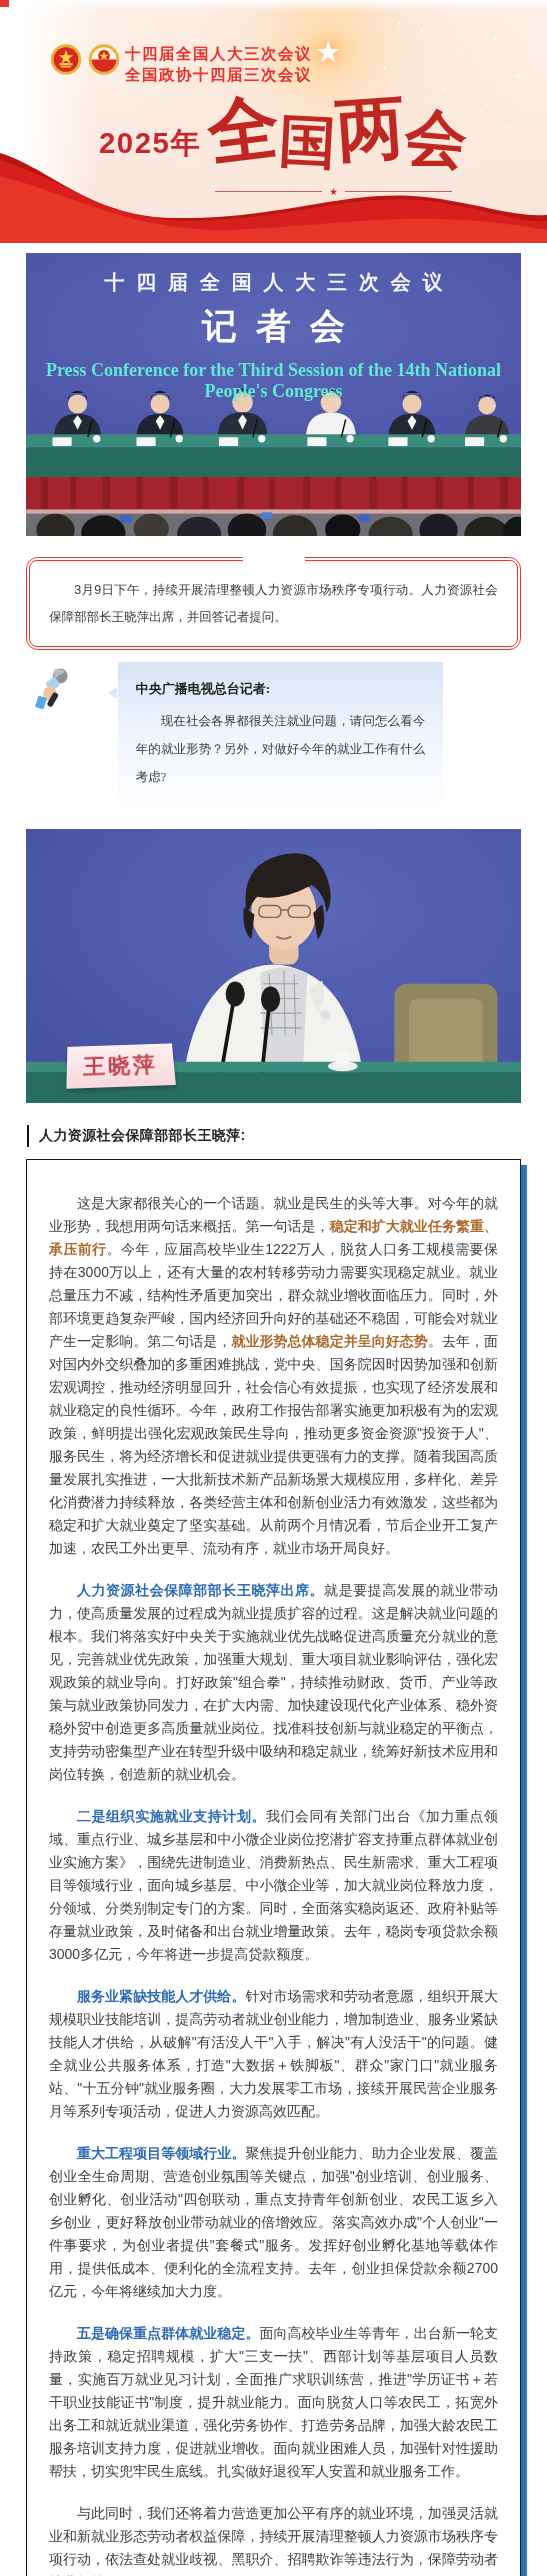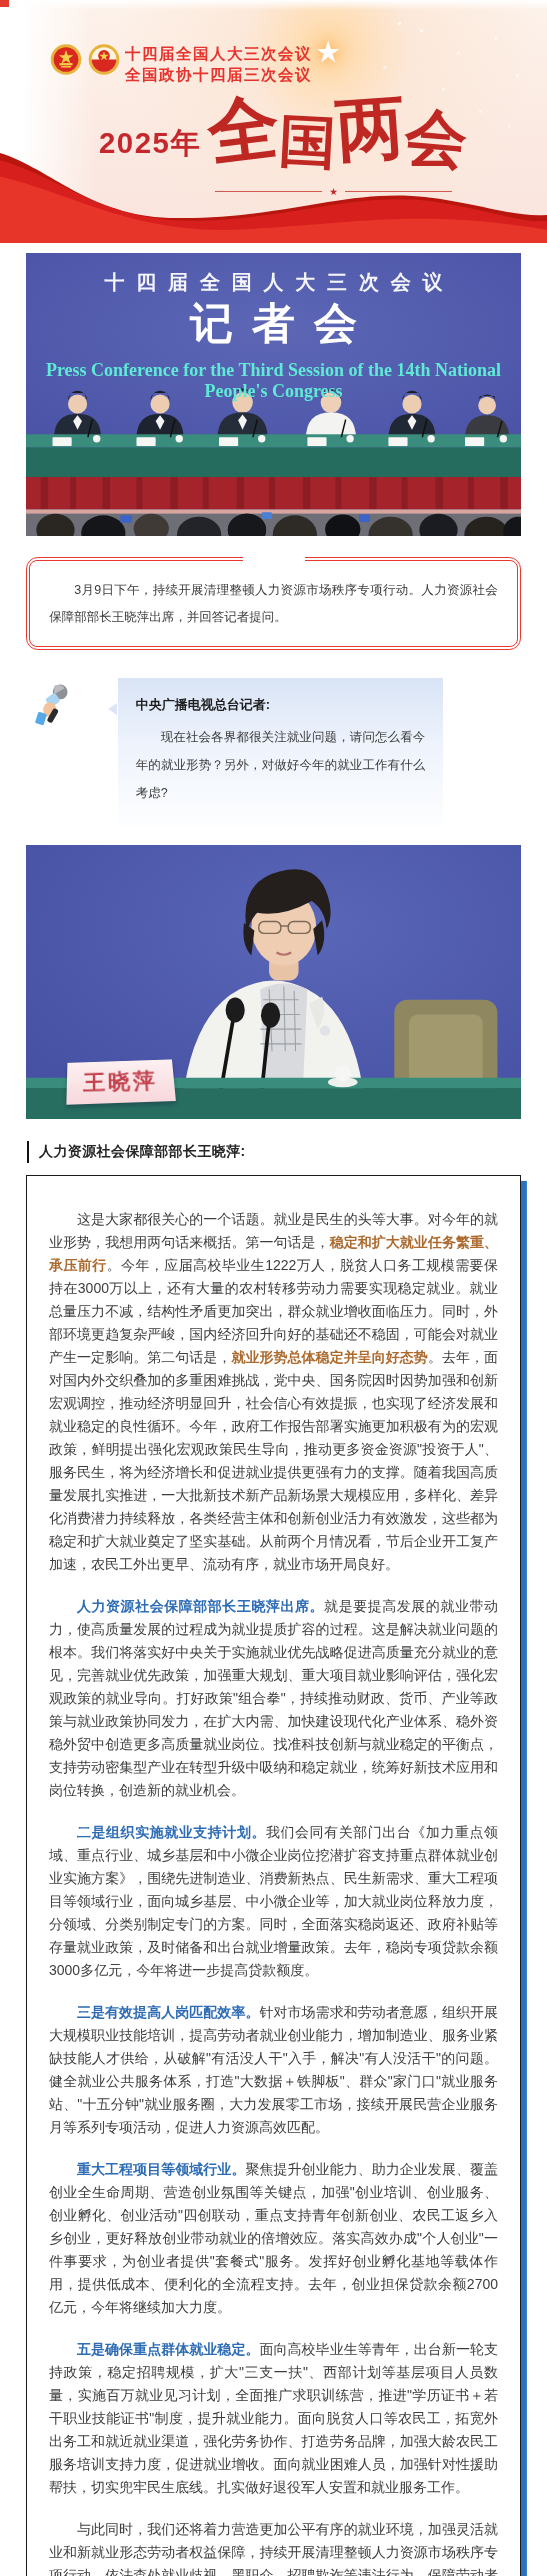--- a/index.html
+++ b/index.html
@@ -41,34 +41,34 @@
   .banner-divider .dline { flex:1; height:1.5px; background:#d05a50; }
   .banner-divider .dstar { margin:0 7.4px; font-size:9.6px; }
   .ribbon { position:absolute; left:0; bottom:0; width:547px; height:96px; }
 
   
   .photo1 { position:relative; width:495px; height:283px; margin:10.3px auto 0; overflow:hidden; background:#39418f; }
   .pc-backdrop { position:absolute; left:0; top:0; right:0; height:221px;
     background:radial-gradient(130% 120% at 50% 35%, #5d67b6 0%, #4a53a6 55%, #353d8a 100%); }
   .pc-line1 { position:absolute; top:16px; width:100%; text-align:center; color:#f4f5fb;
     font-size:20px; letter-spacing:11.8px; text-indent:11.8px; font-weight:bold; }
-  .pc-line2 { position:absolute; top:42px; width:100%; text-align:center; color:#ffffff;
-    font-size:43px; letter-spacing:19px; text-indent:19px; font-weight:bold; }
+  .pc-line2 { position:absolute; top:50px; width:100%; text-align:center; color:#ffffff;
+    font-size:35px; letter-spacing:19px; text-indent:19px; font-weight:bold; }
   .pc-line3 { position:absolute; top:107px; width:100%; text-align:center; color:#5eead4;
     font-size:18px; font-family:"Liberation Serif","DejaVu Serif",serif; font-weight:bold; }
   .pc-scene { position:absolute; left:0; top:0; }
 
   
   .intro-box { width:495px; margin:20.6px auto 0; border:1.5px solid #e8372e; border-radius:11.8px; position:relative; }
   .intro-inner { border:1.5px solid #e8372e; border-radius:8px; margin:2.2px; padding:16px 19px; }
   .intro-notch { position:absolute; left:50%; transform:translateX(-50%); top:-2.2px; width:62px; height:8.8px; background:#fff; }
   .intro-text { font-size:12.5px; line-height:26.5px; color:#3c3c3c; text-indent:2em; text-align:justify; }
 
   
-  .question { position:relative; margin:28px 0 0 0; min-height:118px; }
+  .question { position:relative; margin:12px 0 0 0; min-height:118px;font-family:Liberation Serif, serif; }
   .mic-icon { position:absolute; left:35px; top:4.4px; width:37px; height:46px; }
   .q-bubble { position:relative; margin-left:118px; width:325px;
     background:linear-gradient(180deg,#d9e4f6 0%, #eef3fc 45%, #fdfeff 100%);
     padding:17.7px 17.7px 19px; }
   .q-bubble::before { content:""; position:absolute; left:-9.6px; top:25px; width:0; height:0;
     border-top:6.6px solid transparent; border-bottom:6.6px solid transparent; border-right:9.6px solid #dbe5f7; }
   .q-speaker { font-size:13px; font-weight:bold; color:#1f1f1f; margin-bottom:8.8px; }
   .q-text { font-size:12.5px; line-height:28px; color:#3c3c3c; text-indent:2em; text-align:justify; }
 
   
@@ -334,21 +334,21 @@
   <div class="speaker-heading">
     <div class="speaker-bar"></div>
     <div class="speaker-name">人力资源社会保障部部长王晓萍:</div>
   </div>
 
   <div class="answer-box">
     <div id="answer-paragraphs">
         <p><span>这是大家都很关心的一个话题。就业是民生的头等大事。对今年的就业形势，我想用两句话来概括。第一句话是，</span><span class="seg-orange">稳定和扩大就业任务繁重、承压前行</span><span>。今年，应届高校毕业生1222万人，脱贫人口务工规模需要保持在3000万以上，还有大量的农村转移劳动力需要实现稳定就业。就业总量压力不减，结构性矛盾更加突出，群众就业增收面临压力。同时，外部环境更趋复杂严峻，国内经济回升向好的基础还不稳固，可能会对就业产生一定影响。第二句话是，</span><span class="seg-orange">就业形势总体稳定并呈向好态势</span><span>。去年，面对国内外交织叠加的多重困难挑战，党中央、国务院因时因势加强和创新宏观调控，推动经济明显回升，社会信心有效提振，也实现了经济发展和就业稳定的良性循环。今年，政府工作报告部署实施更加积极有为的宏观政策，鲜明提出强化宏观政策民生导向，推动更多资金资源"投资于人"、服务民生，将为经济增长和促进就业提供更强有力的支撑。随着我国高质量发展扎实推进，一大批新技术新产品新场景大规模应用，多样化、差异化消费潜力持续释放，各类经营主体和创新创业活力有效激发，这些都为稳定和扩大就业奠定了坚实基础。从前两个月情况看，节后企业开工复产加速，农民工外出更早、流动有序，就业市场开局良好。</span></p>
         <p><span class="seg-blue">人力资源社会保障部部长王晓萍出席。</span><span>就是要提高发展的就业带动力，使高质量发展的过程成为就业提质扩容的过程。这是解决就业问题的根本。我们将落实好中央关于实施就业优先战略促进高质量充分就业的意见，完善就业优先政策，加强重大规划、重大项目就业影响评估，强化宏观政策的就业导向。打好政策"组合拳"，持续推动财政、货币、产业等政策与就业政策协同发力，在扩大内需、加快建设现代化产业体系、稳外资稳外贸中创造更多高质量就业岗位。找准科技创新与就业稳定的平衡点，支持劳动密集型产业在转型升级中吸纳和稳定就业，统筹好新技术应用和岗位转换，创造新的就业机会。</span></p>
         <p><span class="seg-blue">二是组织实施就业支持计划。</span><span>我们会同有关部门出台《加力重点领域、重点行业、城乡基层和中小微企业岗位挖潜扩容支持重点群体就业创业实施方案》，围绕先进制造业、消费新热点、民生新需求、重大工程项目等领域行业，面向城乡基层、中小微企业等，加大就业岗位释放力度，分领域、分类别制定专门的方案。同时，全面落实稳岗返还、政府补贴等存量就业政策，及时储备和出台就业增量政策。去年，稳岗专项贷款余额3000多亿元，今年将进一步提高贷款额度。</span></p>
-        <p><span class="seg-blue">三是有效提高人岗匹配效率。</span><span>针对市场需求和劳动者意愿，组织开展大规模职业技能培训，提高劳动者就业创业能力，增加制造业、服务业紧缺技能人才供给，从破解"有活没人干"入手，解决"有人没活干"的问题。健全就业公共服务体系，打造"大数据＋铁脚板"、群众"家门口"就业服务站、"十五分钟"就业服务圈，大力发展零工市场，接续开展民营企业服务月等系列专项活动，促进人力资源高效匹配。</span></p>
+        <p><span class="seg-blue">服务业紧缺技能人才供给。</span><span>针对市场需求和劳动者意愿，组织开展大规模职业技能培训，提高劳动者就业创业能力，增加制造业、服务业紧缺技能人才供给，从破解"有活没人干"入手，解决"有人没活干"的问题。健全就业公共服务体系，打造"大数据＋铁脚板"、群众"家门口"就业服务站、"十五分钟"就业服务圈，大力发展零工市场，接续开展民营企业服务月等系列专项活动，促进人力资源高效匹配。</span></p>
         <p><span class="seg-blue">重大工程项目等领域行业。</span><span>聚焦提升创业能力、助力企业发展、覆盖创业全生命周期、营造创业氛围等关键点，加强"创业培训、创业服务、创业孵化、创业活动"四创联动，重点支持青年创新创业、农民工返乡入乡创业，更好释放创业带动就业的倍增效应。落实高效办成"个人创业"一件事要求，为创业者提供"套餐式"服务。发挥好创业孵化基地等载体作用，提供低成本、便利化的全流程支持。去年，创业担保贷款余额2700亿元，今年将继续加大力度。</span></p>
         <p><span class="seg-blue">五是确保重点群体就业稳定。</span><span>面向高校毕业生等青年，出台新一轮支持政策，稳定招聘规模，扩大"三支一扶"、西部计划等基层项目人员数量，实施百万就业见习计划，全面推广求职训练营，推进"学历证书＋若干职业技能证书"制度，提升就业能力。面向脱贫人口等农民工，拓宽外出务工和就近就业渠道，强化劳务协作、打造劳务品牌，加强大龄农民工服务培训支持力度，促进就业增收。面向就业困难人员，加强针对性援助帮扶，切实兜牢民生底线。扎实做好退役军人安置和就业服务工作。</span></p>
         <p><span>与此同时，我们还将着力营造更加公平有序的就业环境，加强灵活就业和新就业形态劳动者权益保障，持续开展清理整顿人力资源市场秩序专项行动，依法查处就业歧视、黑职介、招聘欺诈等违法行为，保障劳动者就业权益。</span></p>
       </div>
   </div>
 
 </div>
 
 
 </body></html>

